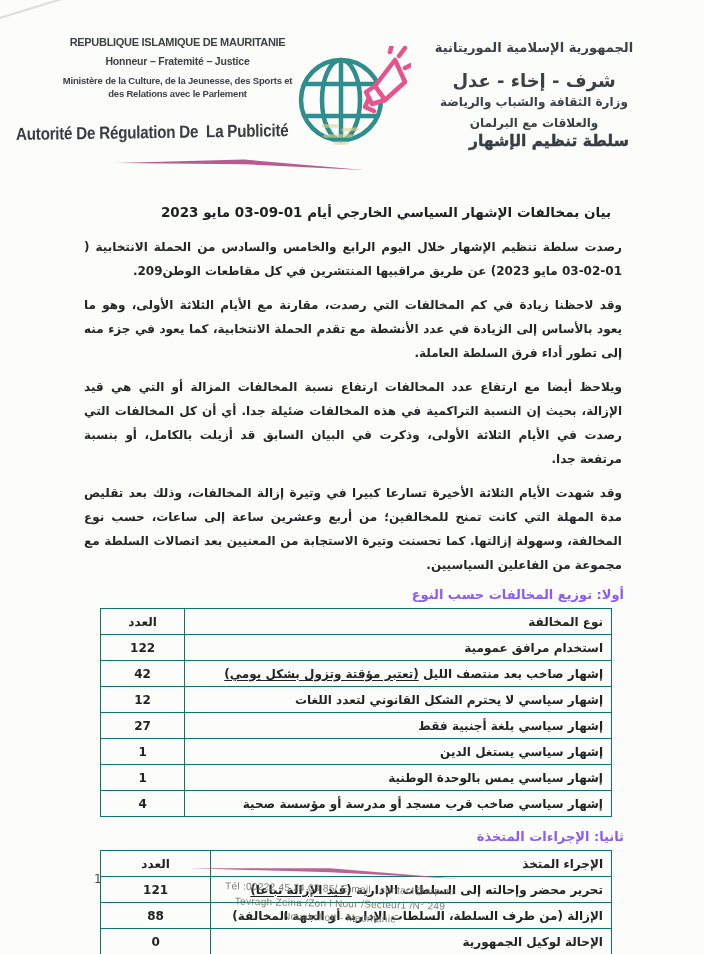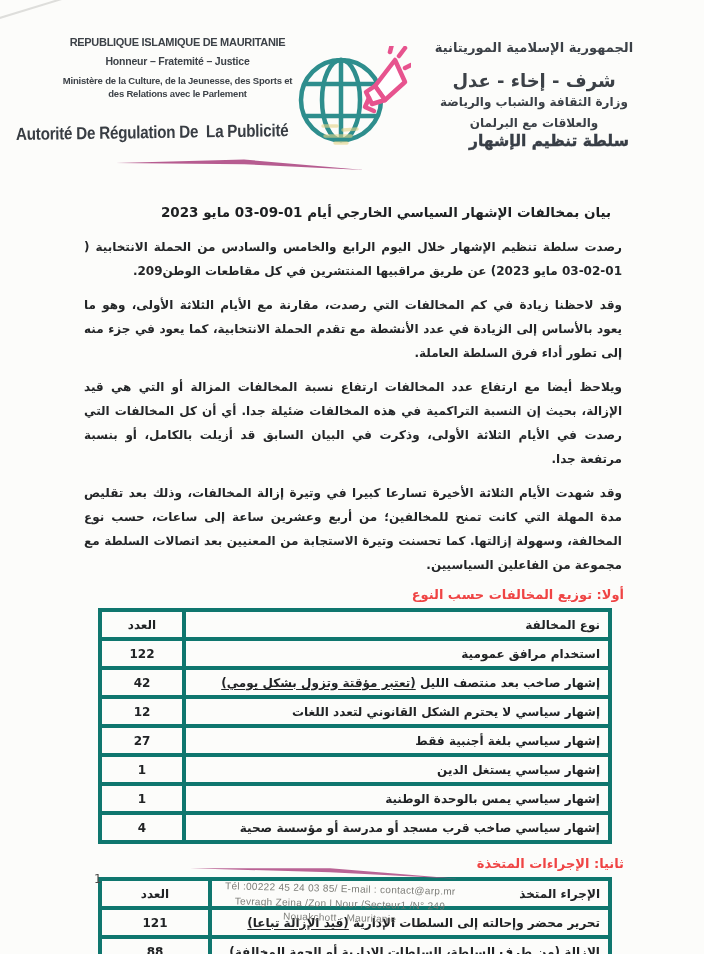--- a/index.html
+++ b/index.html
@@ -47,28 +47,28 @@
   
   .content{
     position:absolute; left:84px; top:204px; width:540px;
     direction:rtl; text-align:justify;
   }
   .doc-title{
     text-align:center; font-weight:bold; font-size:13.5px;
     margin:0 0 15px 0; margin-left:64px; color:#1e2022;
   }
   .para{ font-size:12px; font-weight:bold; line-height:24px; margin:0 2px 10px 0; color:#242628;}
-  .sec-heading{ font-size:13px; font-weight:bold; margin:4px 0 6px 0; color:#ef4444;}
+  .sec-heading{ font-size:13px; font-weight:bold; margin:4px 0 6px 0; color:#8b5cf6;}
   .sec-heading.second{ margin-top:12px; }
   table.data{
     border-collapse:collapse; width:512px; margin:4px 12px 10px 0;
     direction:rtl; table-layout:fixed;
   }
   table.data th, table.data td{
-    border:4px solid #0f766e; font-size:12px; font-weight:bold;
+    border:1px solid #0f766e; font-size:12px; font-weight:bold;
     padding:4px 8px; color:#212325; height:17px; overflow:hidden; white-space:nowrap;
   }
   table.data th.c-type, table.data td.c-type{ text-align:right; }
   table.data th.c-num, table.data td.c-num{ text-align:center; padding:4px 2px;}
   .u{ text-decoration:underline; text-underline-offset:2px; }
   
   .page-num{ position:absolute; left:94px; top:872px; font-size:12px; color:#4a4a48; }
   .pink-rule-bottom{ position:absolute; left:190px; top:864px; transform:rotate(1.2deg); }
   .footer-text{
     position:absolute; left:158px; top:882px; width:364px; text-align:center;

